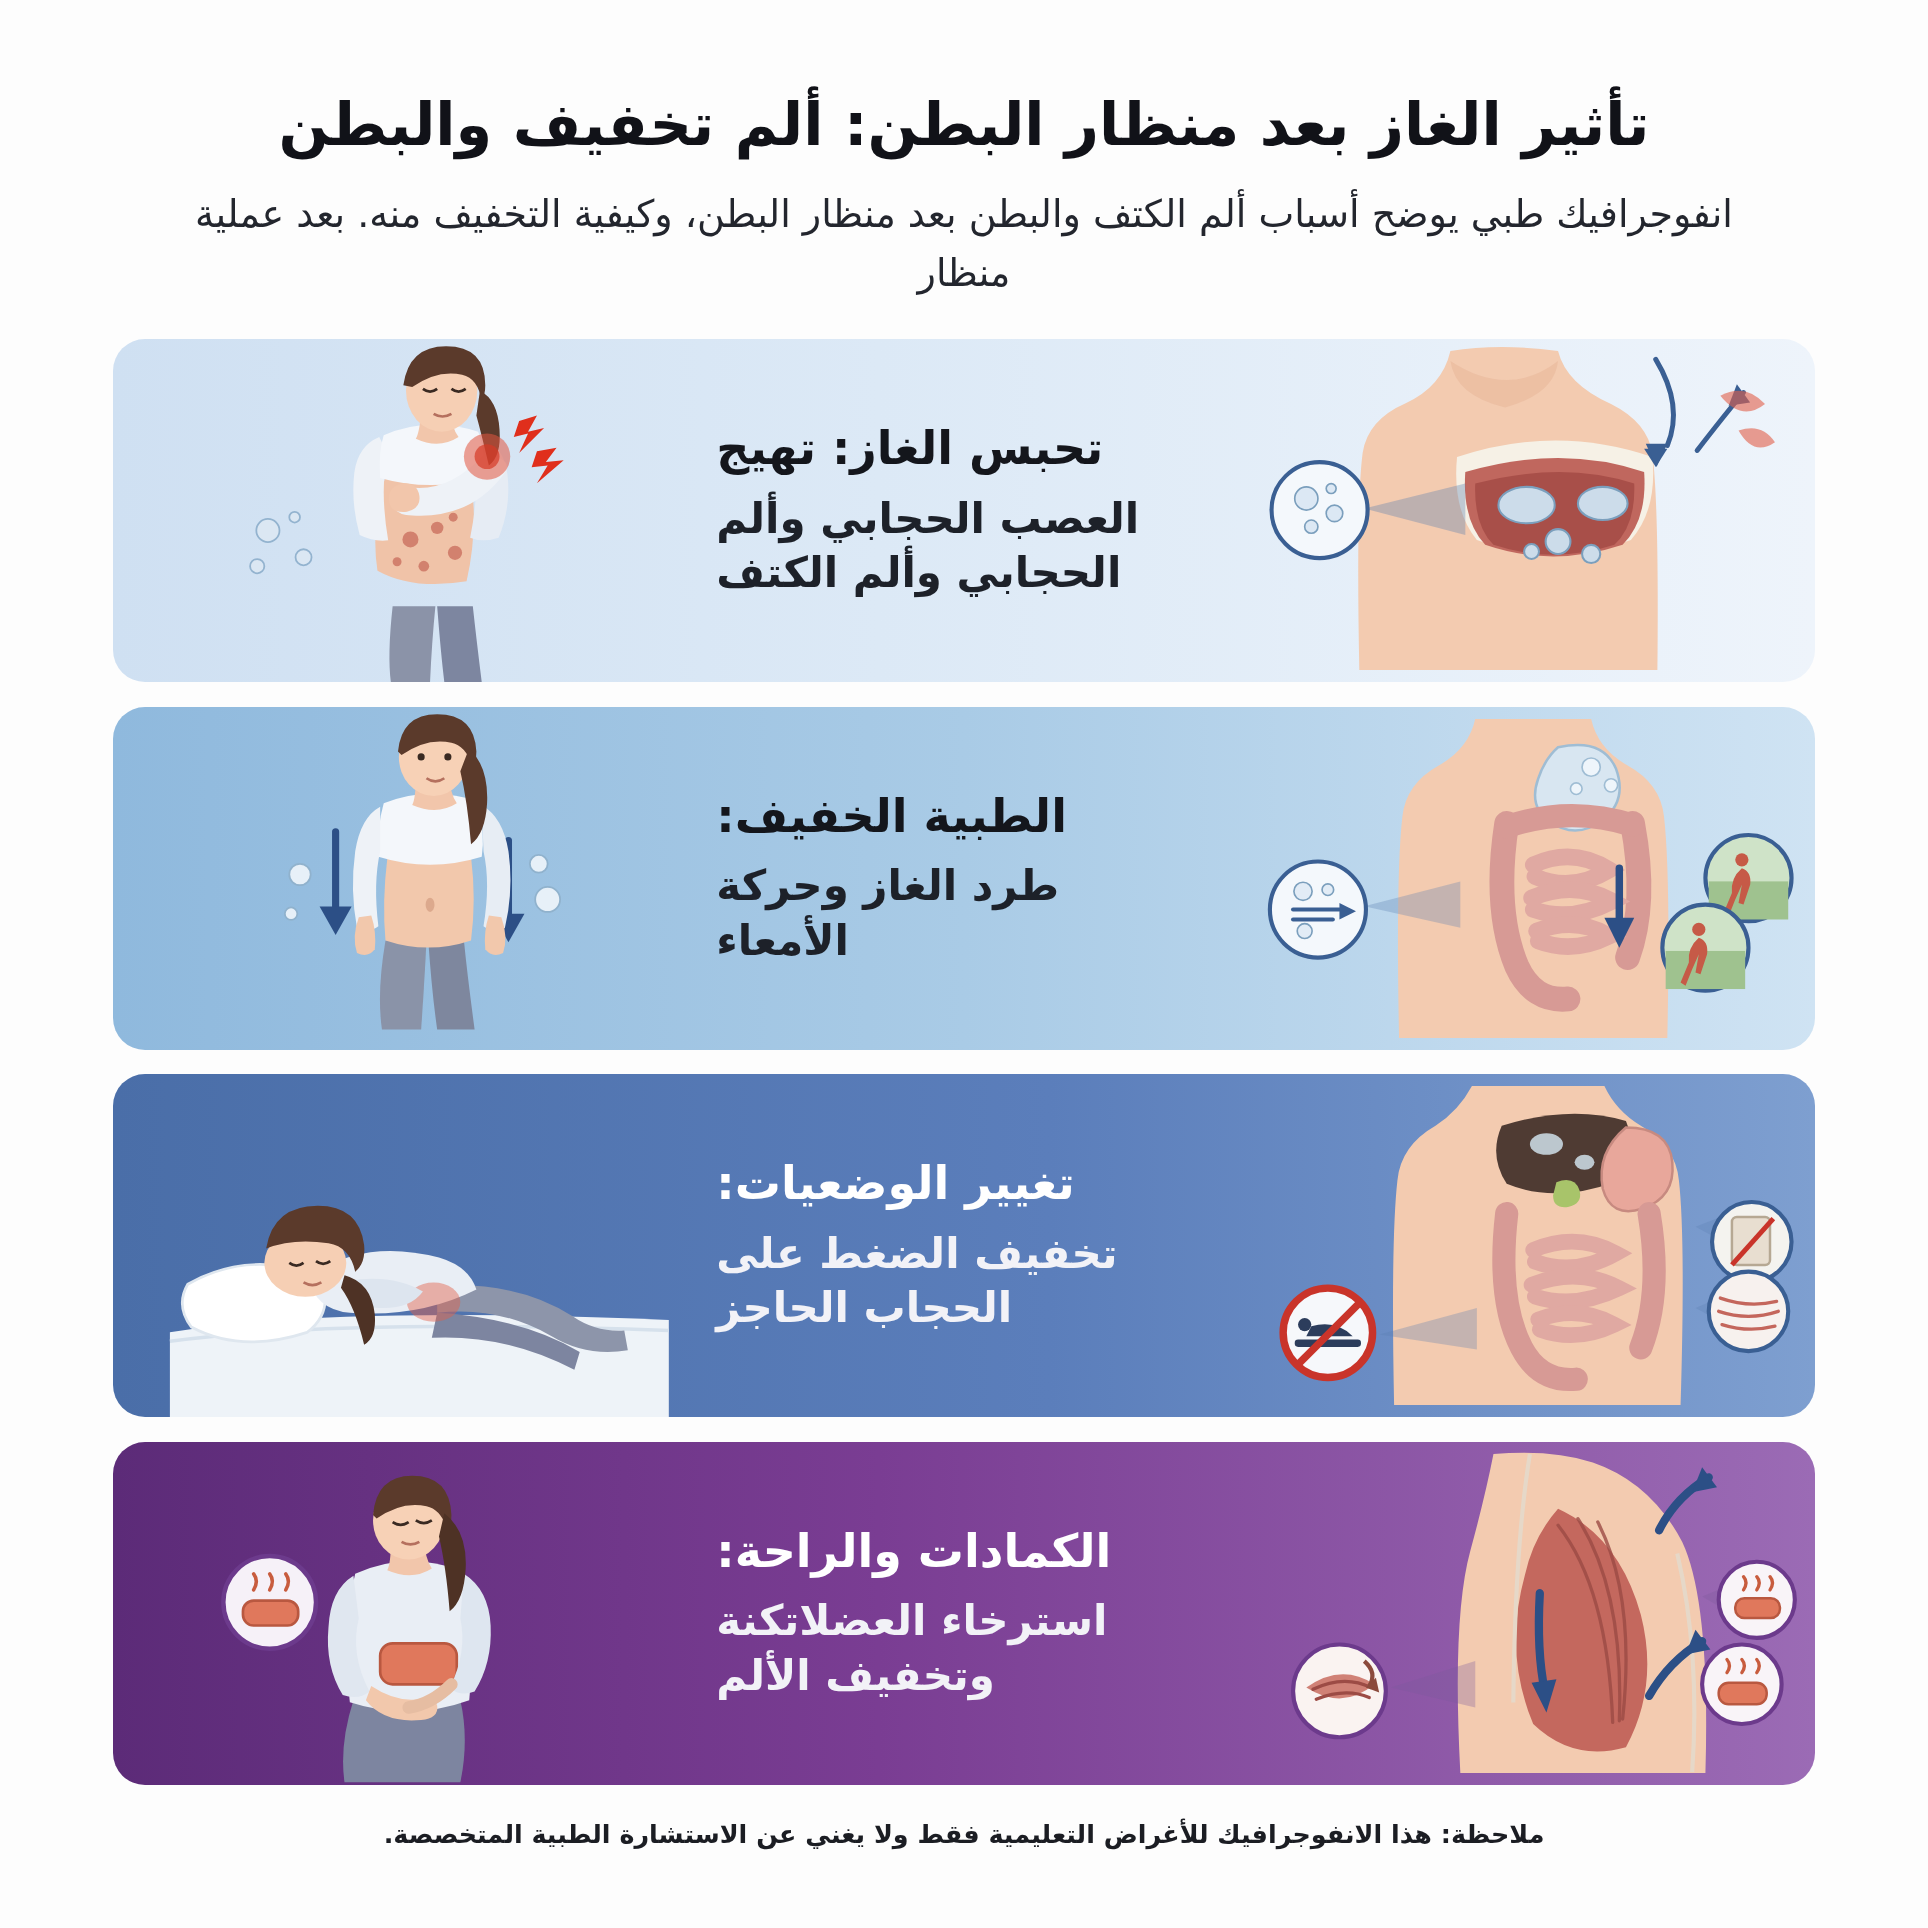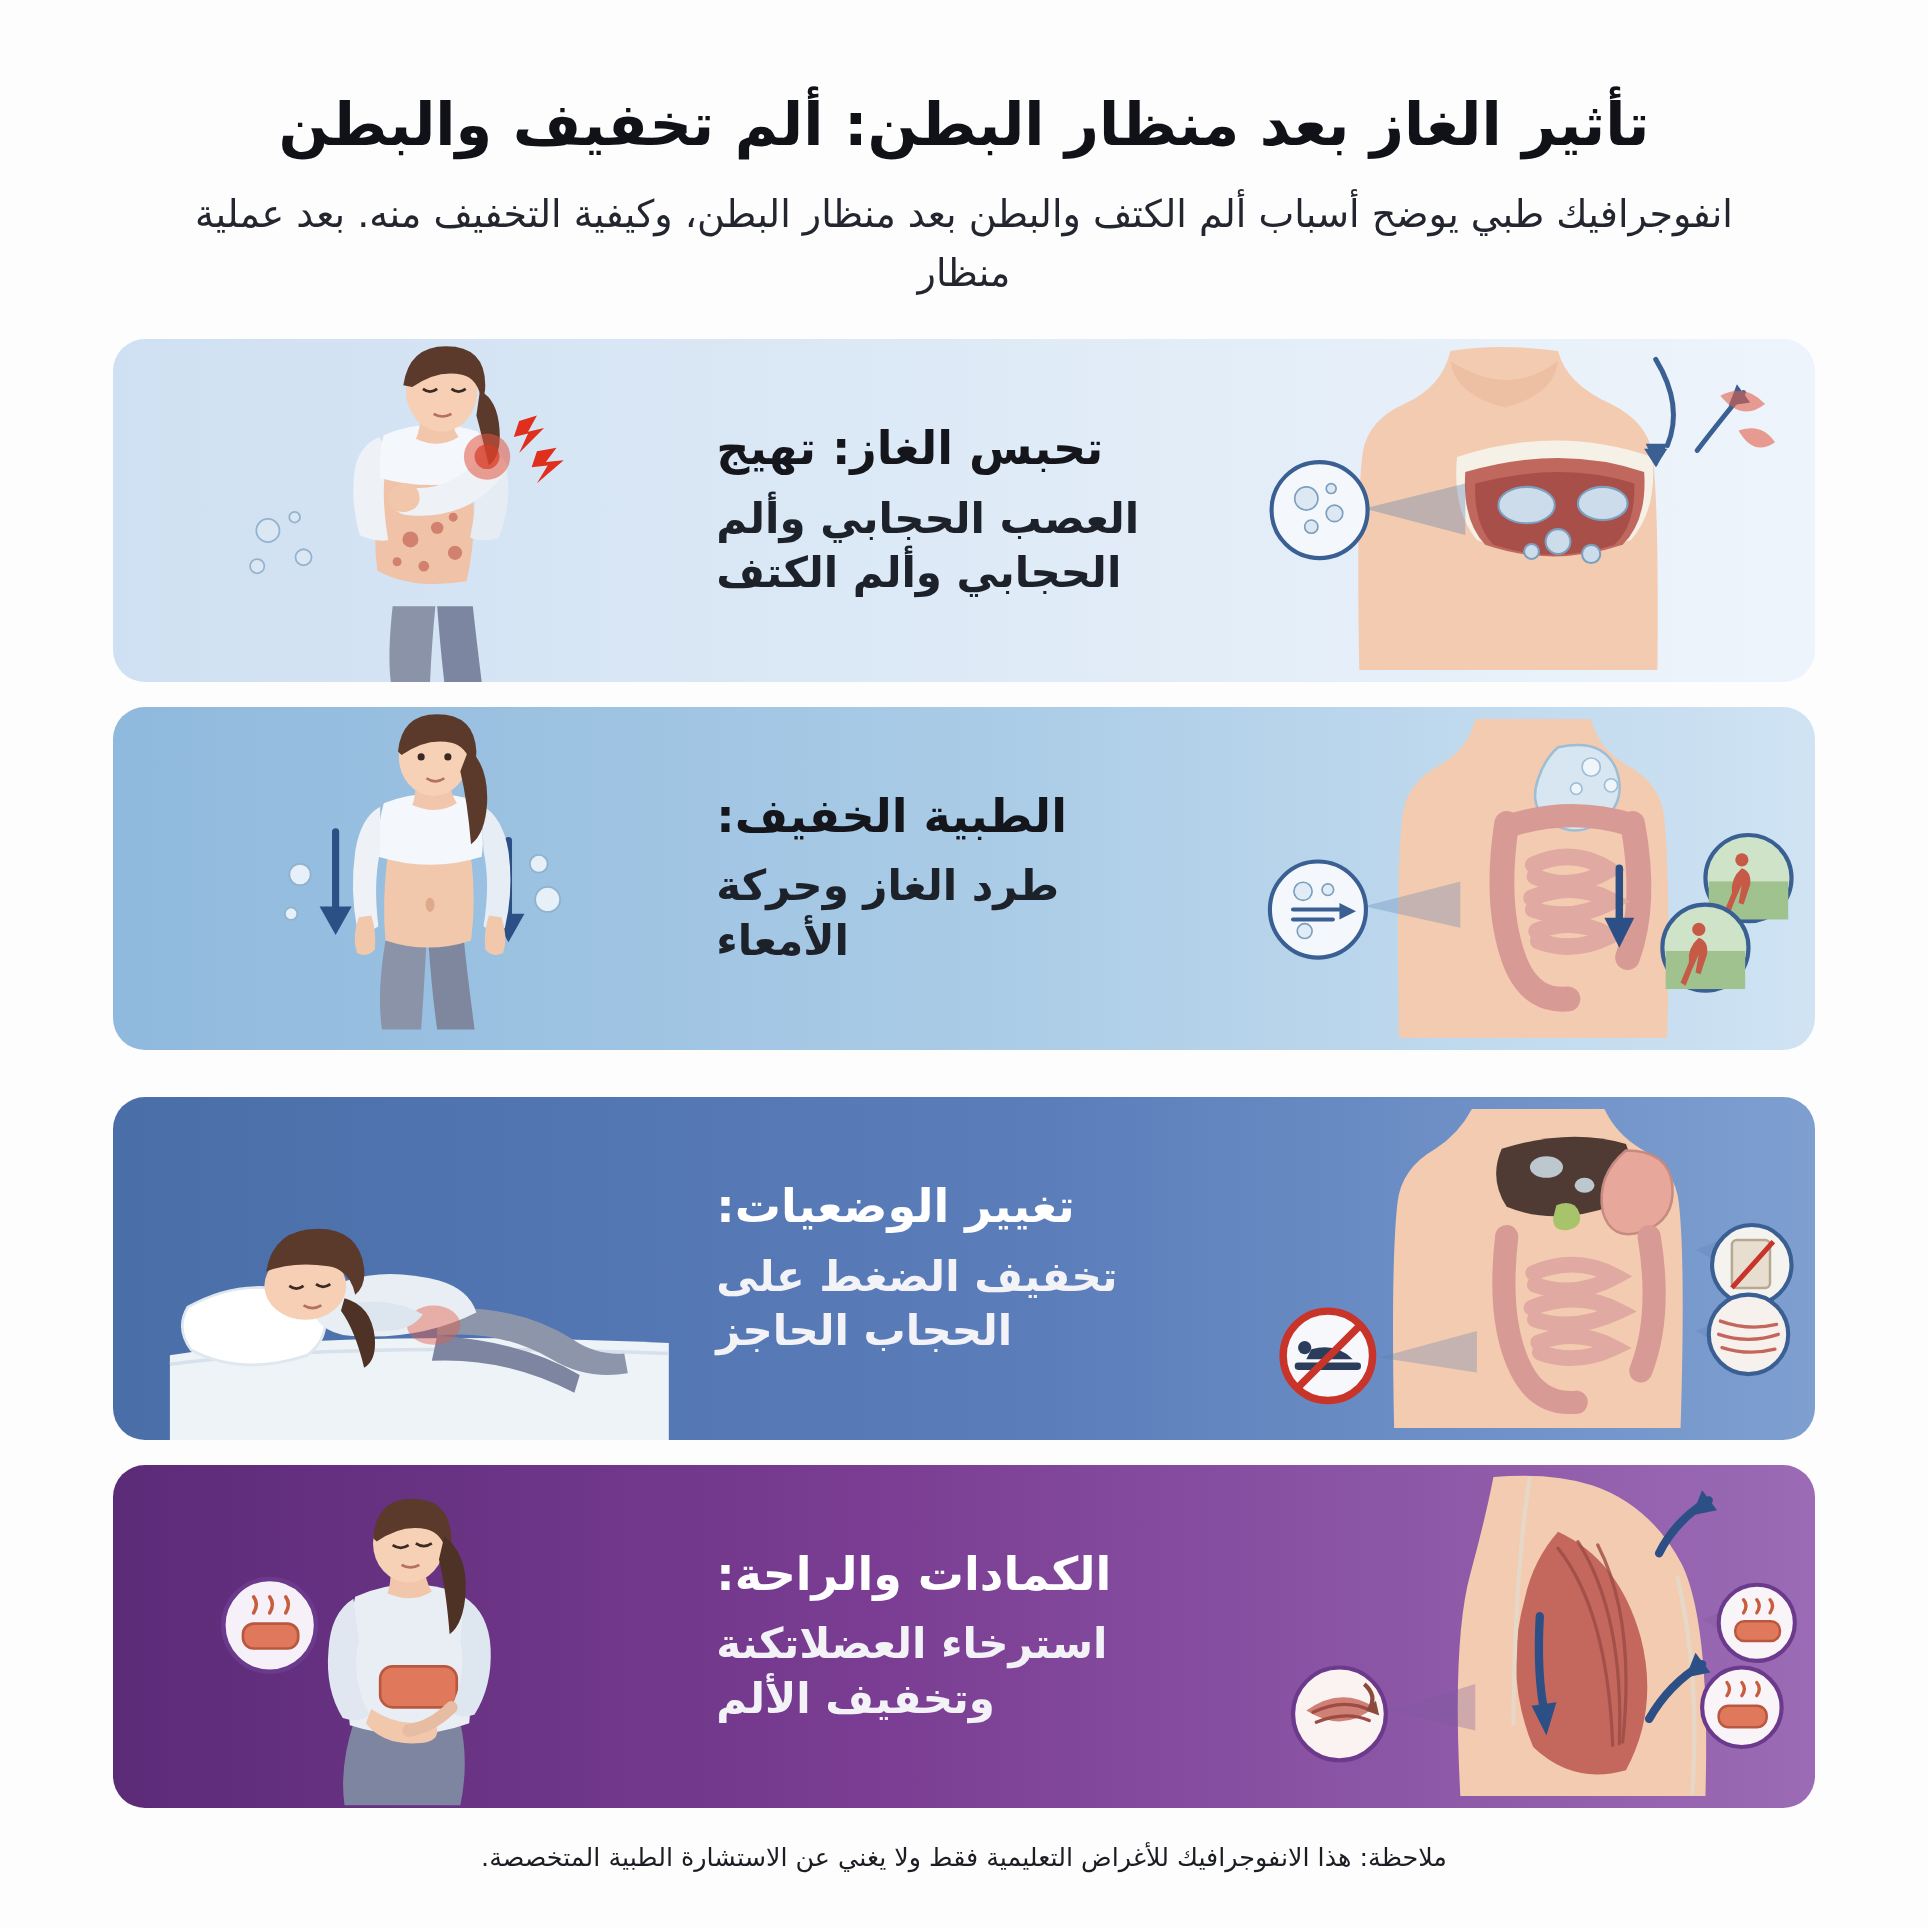--- a/index.html
+++ b/index.html
@@ -54,21 +54,21 @@
   .row {
     position: relative;
     height: 343px;
     border-radius: 32px;
     overflow: hidden;
     display: flex;
     align-items: stretch;
   }
   .row-1 { background: linear-gradient(90deg, #cfe0f2 0%, #dce9f6 45%, #eef4fb 100%); }
   .row-2 { background: linear-gradient(90deg, #8fb9dd 0%, #a9cbe6 50%, #cfe3f3 100%); }
-  .row-3 { background: linear-gradient(90deg, #4a6ea8 0%, #5b7ebb 55%, #7e9fd0 100%); margin-top: 23px; }
+  .row-3 { background: linear-gradient(90deg, #4a6ea8 0%, #5b7ebb 55%, #7e9fd0 100%); }
   .row-4 { background: linear-gradient(90deg, #5c2b78 0%, #7a3d93 45%, #9b6bb5 100%); }
 
   
   .row-text {
     position: absolute;
     top: 0;
     bottom: 0;
     right: 36%;
     width: 28%;
     display: flex;
@@ -107,21 +107,21 @@
     right: 0; top: 0; bottom: 0;
     width: 36%;
   }
   .illus-left svg, .illus-right svg { width: 100%; height: 100%; display: block; }
 
   
   .footer {
     margin-top: 34px;
     text-align: center;
     font-size: 25.4px;
-    font-weight: normal;
+    font-weight: bold;
     color: #1b1d23;
   }
 </style>
 </head>
 <body>
 
 <div class="page">
 
   <div class="header">
     <div class="title">تأثير الغاز بعد منظار البطن: ألم تخفيف والبطن</div>

